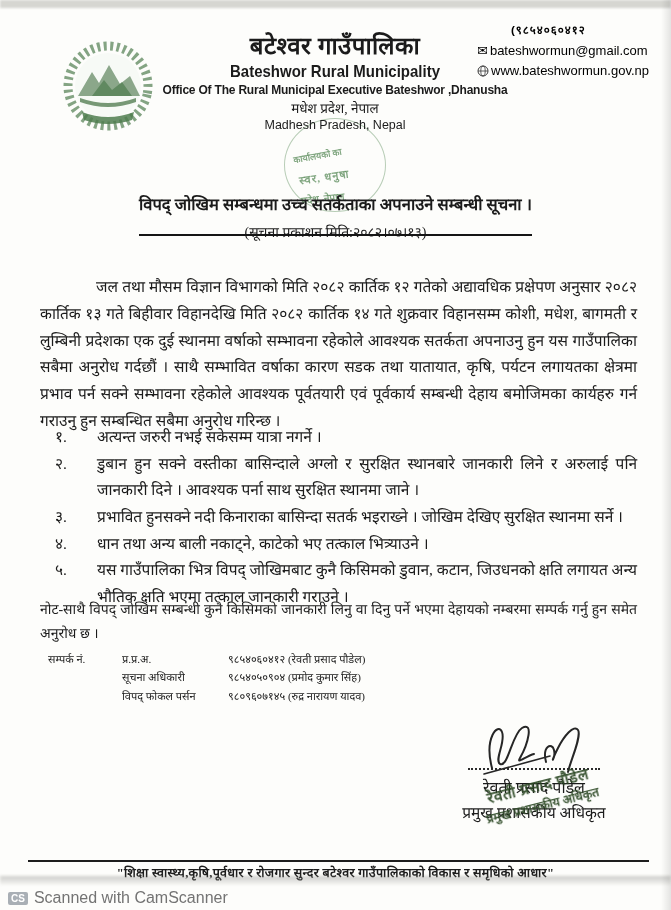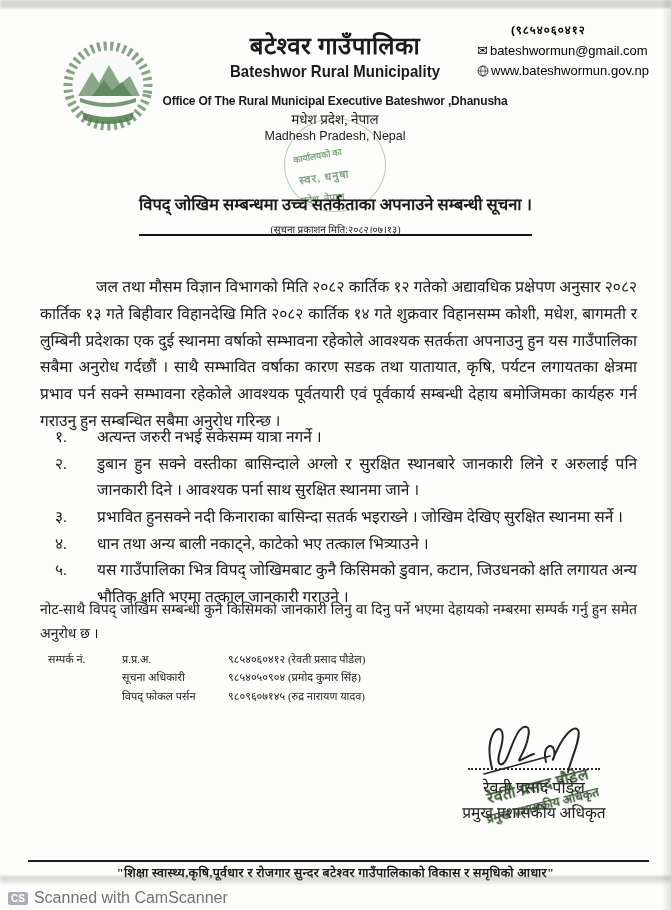--- a/index.html
+++ b/index.html
@@ -10,41 +10,41 @@
   .scan-top    { position:absolute; left:0; top:0; width:100%; height:8px; background:#d6d6d1; filter:blur(1px); }
   .scan-right  { position:absolute; right:0; top:0; bottom:0; width:10px; background:linear-gradient(to left, rgba(0,0,0,.10), rgba(0,0,0,0)); }
   .scan-bottom { position:absolute; left:0; top:876px; width:100%; height:9px; background:linear-gradient(to bottom, rgba(125,125,118,.38), rgba(205,205,198,.12)); filter:blur(1.5px); }
 
   
   .logo { position:absolute; left:52px; top:38px; width:112px; height:102px; }
   .hdr-center { position:absolute; left:140px; top:28px; width:390px; text-align:center; z-index:2; }
   .name-np   { font-size:24px; font-weight:bold; letter-spacing:.5px; }
   .name-en   { font-family:"Liberation Sans","DejaVu Sans",sans-serif; font-size:15px; font-weight:bold; margin-top:2px; transform:scaleY(1.08); }
   .office-np { font-size:22px; font-weight:bold; margin-top:2px; }
-  .office-en { font-family:"Liberation Sans","DejaVu Sans",sans-serif; font-size:12px; font-weight:bold; margin-top:14px; letter-spacing:-.2px; }
+  .office-en { font-family:"Liberation Sans","DejaVu Sans",sans-serif; font-size:12px; font-weight:bold; margin-top:3px; letter-spacing:-.2px; }
   .prov-np   { font-size:13.5px; margin-top:2px; }
   .prov-en   { font-family:"Liberation Sans","DejaVu Sans",sans-serif; font-size:12.5px; font-weight:normal; margin-top:1px; }
 
   .hdr-right { position:absolute; right:16px; top:22px; width:178px; font-family:"Liberation Sans","DejaVu Sans",sans-serif; font-size:13px; color:#000000; z-index:2; }
   .phone-line { font-size:11.5px; font-weight:bold; letter-spacing:1px; margin-left:34px; margin-bottom:4px; }
   .contact-line { display:flex; align-items:center; gap:2px; line-height:1.55; }
   .env-icon { font-size:13px; }
   .globe-icon svg { display:block; }
 
   
   .hdr-stamp { position:absolute; left:284px; top:118px; width:102px; height:94px; border:1.5px solid rgba(70,125,70,.38); border-radius:50%; z-index:1; }
   .hdr-stamp .frag { position:absolute; color:rgba(55,115,55,.62); font-weight:bold; white-space:nowrap; }
   .frag-a { left:8px;  top:30px; font-size:9px;  transform:rotate(-10deg); }
   .frag-b { left:14px; top:50px; font-size:11px; transform:rotate(-8deg); letter-spacing:1px; }
   .frag-c { left:16px; top:72px; font-size:10px; transform:rotate(-6deg); }
 
   
   .title-row { position:absolute; left:0; top:192px; width:671px; text-align:center; z-index:3; }
   .title-row span { font-size:16.5px; font-weight:bold; border-bottom:2px solid #151515; padding-bottom:20px; }
-  .date-row { position:absolute; left:0; top:222px; width:671px; text-align:center; font-size:10px; }
+  .date-row { position:absolute; left:0; top:222px; width:671px; text-align:center; font-size:14px; }
 
   
   .para1 { position:absolute; left:40px; right:34px; top:274px; font-size:15.5px; line-height:1.73; text-align:justify; text-indent:56px; }
   .list  { position:absolute; left:55px; right:34px; top:424px; font-size:15.5px; }
   .list-item { display:flex; }
   .list-item .num { width:42px; flex:none; line-height:1.72; }
   .list-item .txt { flex:1; line-height:1.72; text-align:justify; }
   .note { position:absolute; left:40px; right:34px; top:598px; font-size:14px; line-height:1.7; text-align:justify; }
   .contacts { position:absolute; left:48px; top:650px; font-size:11px; }
   .contact-row { display:flex; line-height:1.68; }

